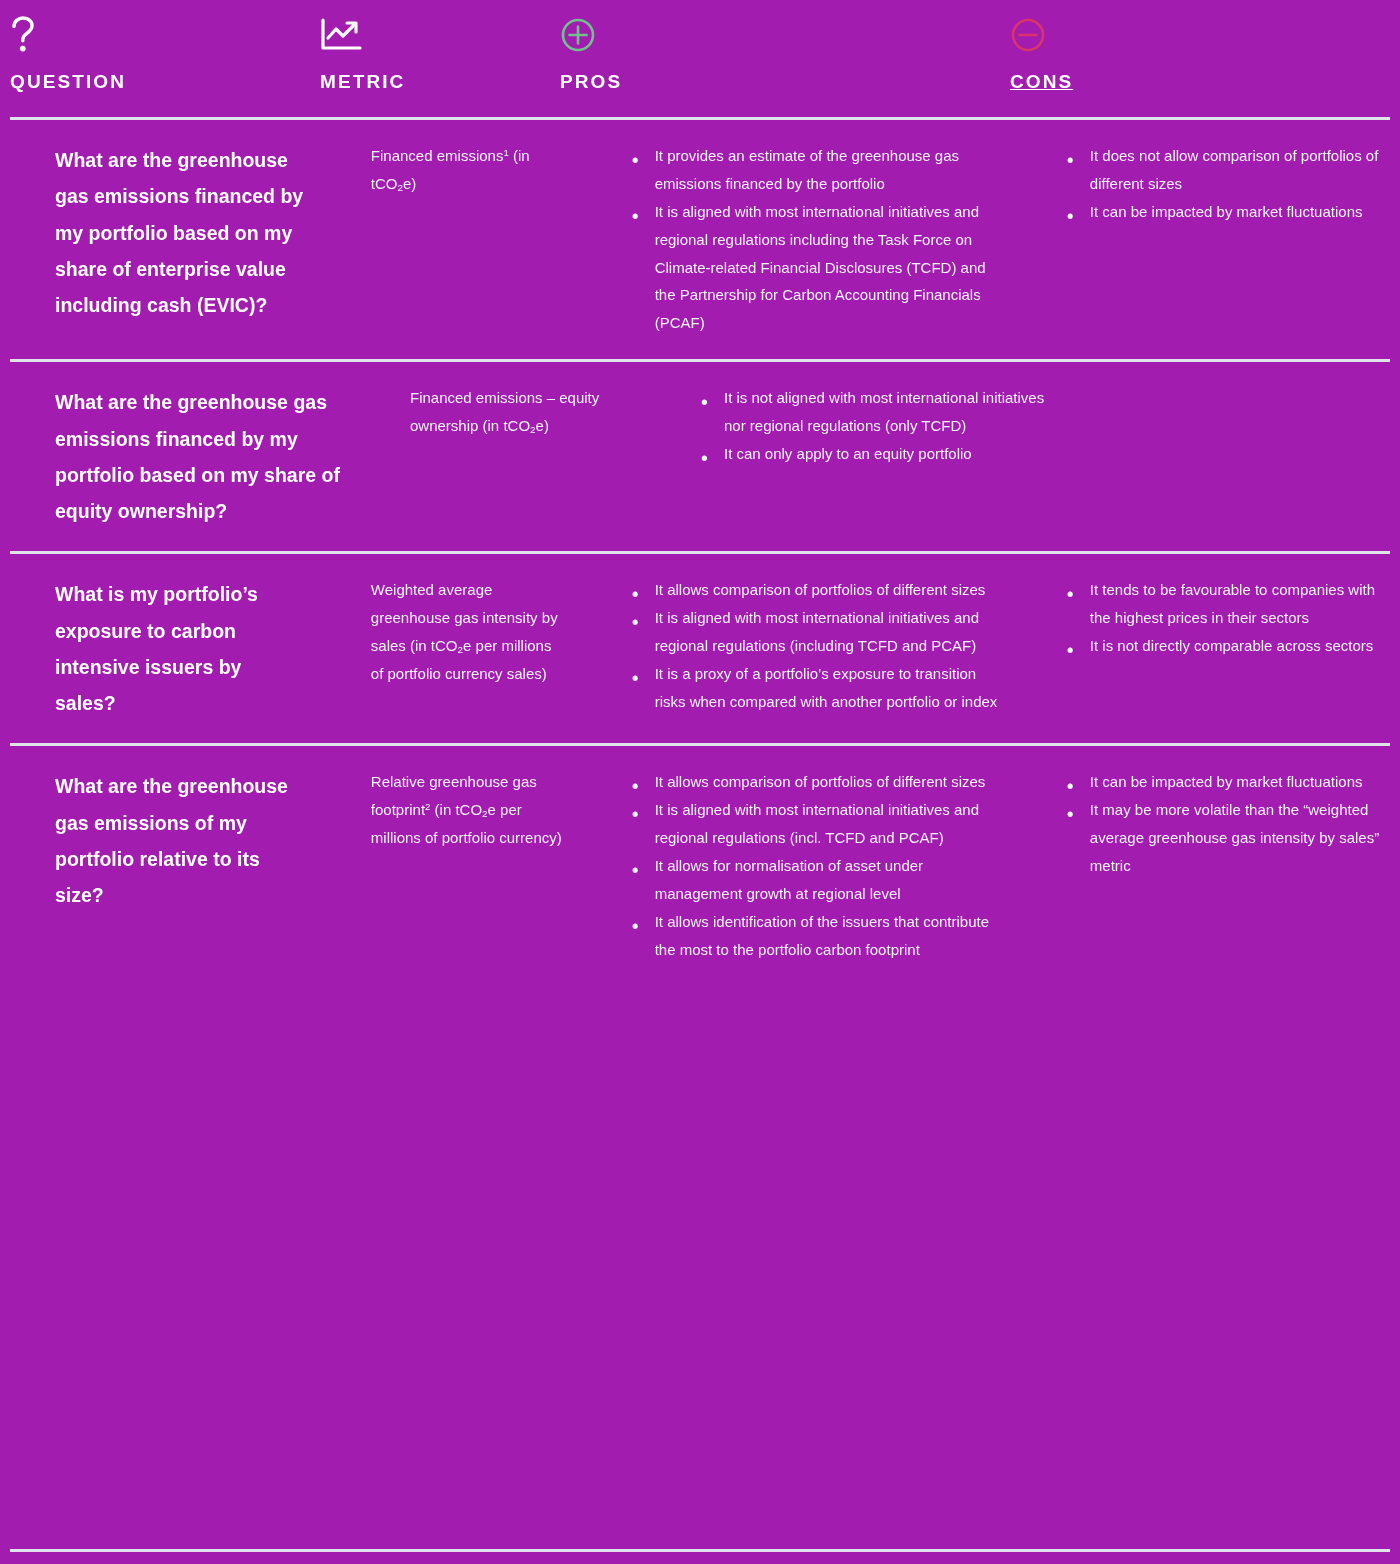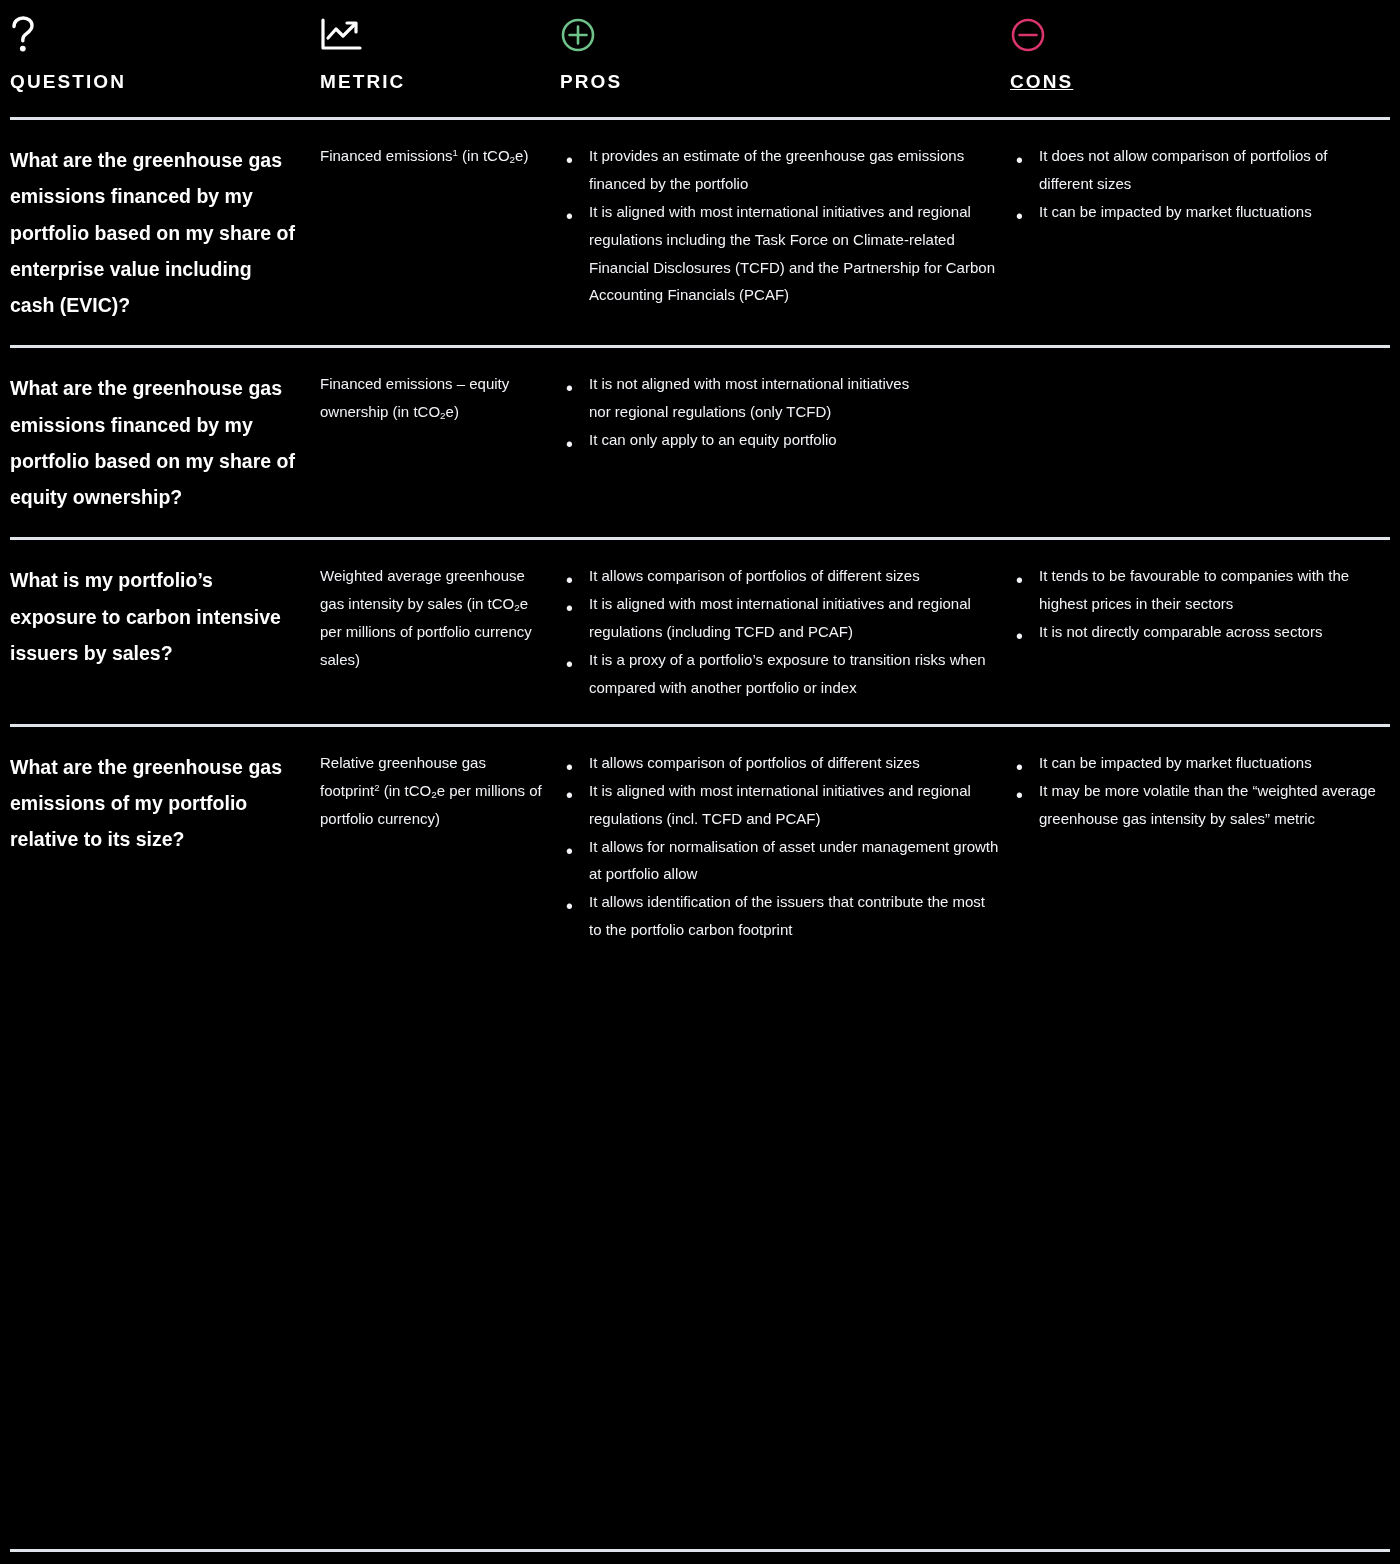--- a/index.html
+++ b/index.html
@@ -11,21 +11,21 @@
     width: 1400px;
     height: 1564px;
     font-family: "Liberation Sans", sans-serif;
     color: #ffffff;
     overflow: hidden;
   }
   .page {
     position: relative;
     width: 1400px;
     height: 1564px;
-    background: #000000;
+    background: #a21caf;
     box-sizing: border-box;
   }
 
   
   .header {
     display: flex;
     padding: 0 10px;
     box-sizing: border-box;
   }
   .hcol { box-sizing: border-box; }
@@ -62,21 +62,21 @@
     margin: 0 10px;
   }
   .divider.top { margin-top: 26px; }
 
   
   .row {
     display: flex;
     padding: 22px 10px 22px 10px;
     box-sizing: border-box;
   }
-  .cell { box-sizing: border-box; }
+  .cell { box-sizing: border-box; margin-left: 45px; }
   .cell.c-question { width: 310px; padding-right: 22px; }
   .cell.c-metric   { width: 240px; padding-right: 18px; }
   .cell.c-pros     { width: 450px; padding-right: 10px; }
   .cell.c-cons     { width: 380px; padding-right: 6px; }
 
   .q-text {
     font-size: 19.5px;
     font-weight: bold;
     line-height: 1.86;
     color: #ffffff;
@@ -235,21 +235,21 @@
         <div class="cell c-question">
           <div class="q-text">What are the greenhouse gas emissions of my portfolio relative to its size?</div>
         </div>
         <div class="cell c-metric">
           <div class="m-text">Relative greenhouse gas footprint<sup>2</sup> (in tCO<sub>2</sub>e per millions of portfolio currency)</div>
         </div>
         <div class="cell c-pros">
           <ul class="bullets">
             <li>It allows comparison of portfolios of different sizes</li>
             <li>It is aligned with most international initiatives and regional regulations (incl. TCFD and PCAF)</li>
-            <li>It allows for normalisation of asset under management growth at portfolio allow</li>
+            <li>It allows for normalisation of asset under management growth at regional level</li>
             <li>It allows identification of the issuers that contribute the most to the portfolio carbon footprint</li>
           </ul>
         </div>
         <div class="cell c-cons">
           <ul class="bullets">
             <li>It can be impacted by market fluctuations</li>
             <li>It may be more volatile than the “weighted average greenhouse gas intensity by sales” metric</li>
           </ul>
         </div>
       </div>

